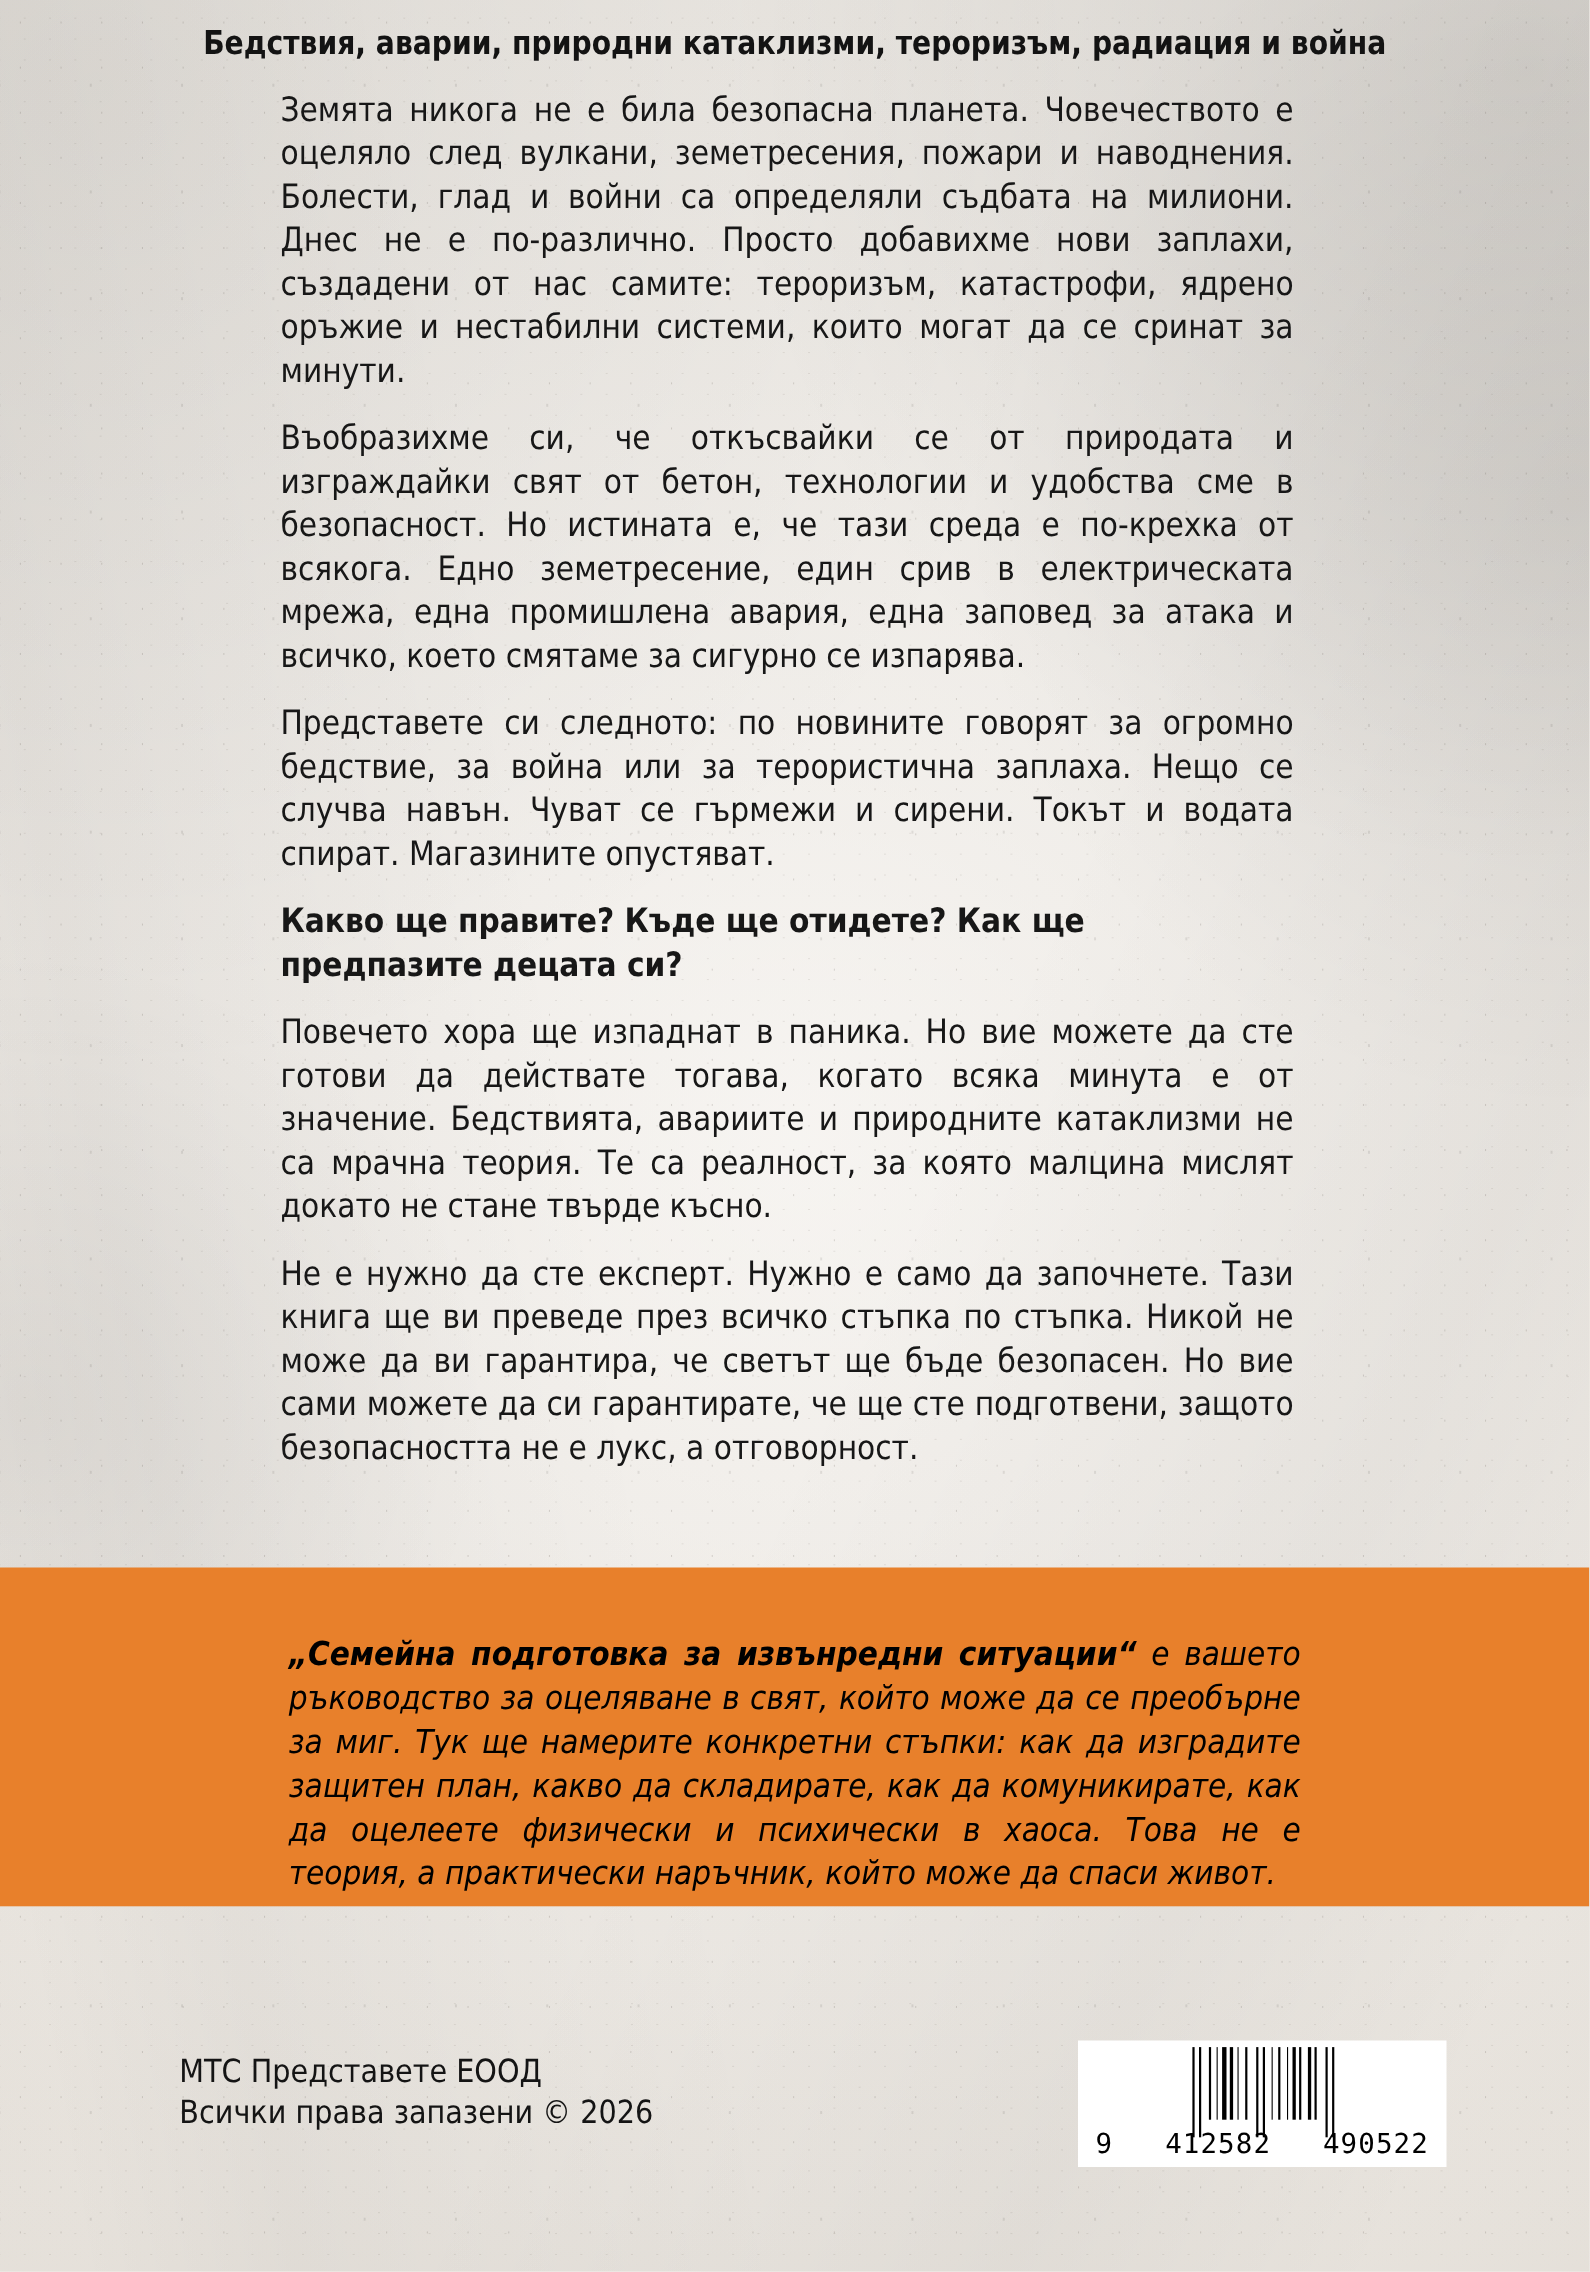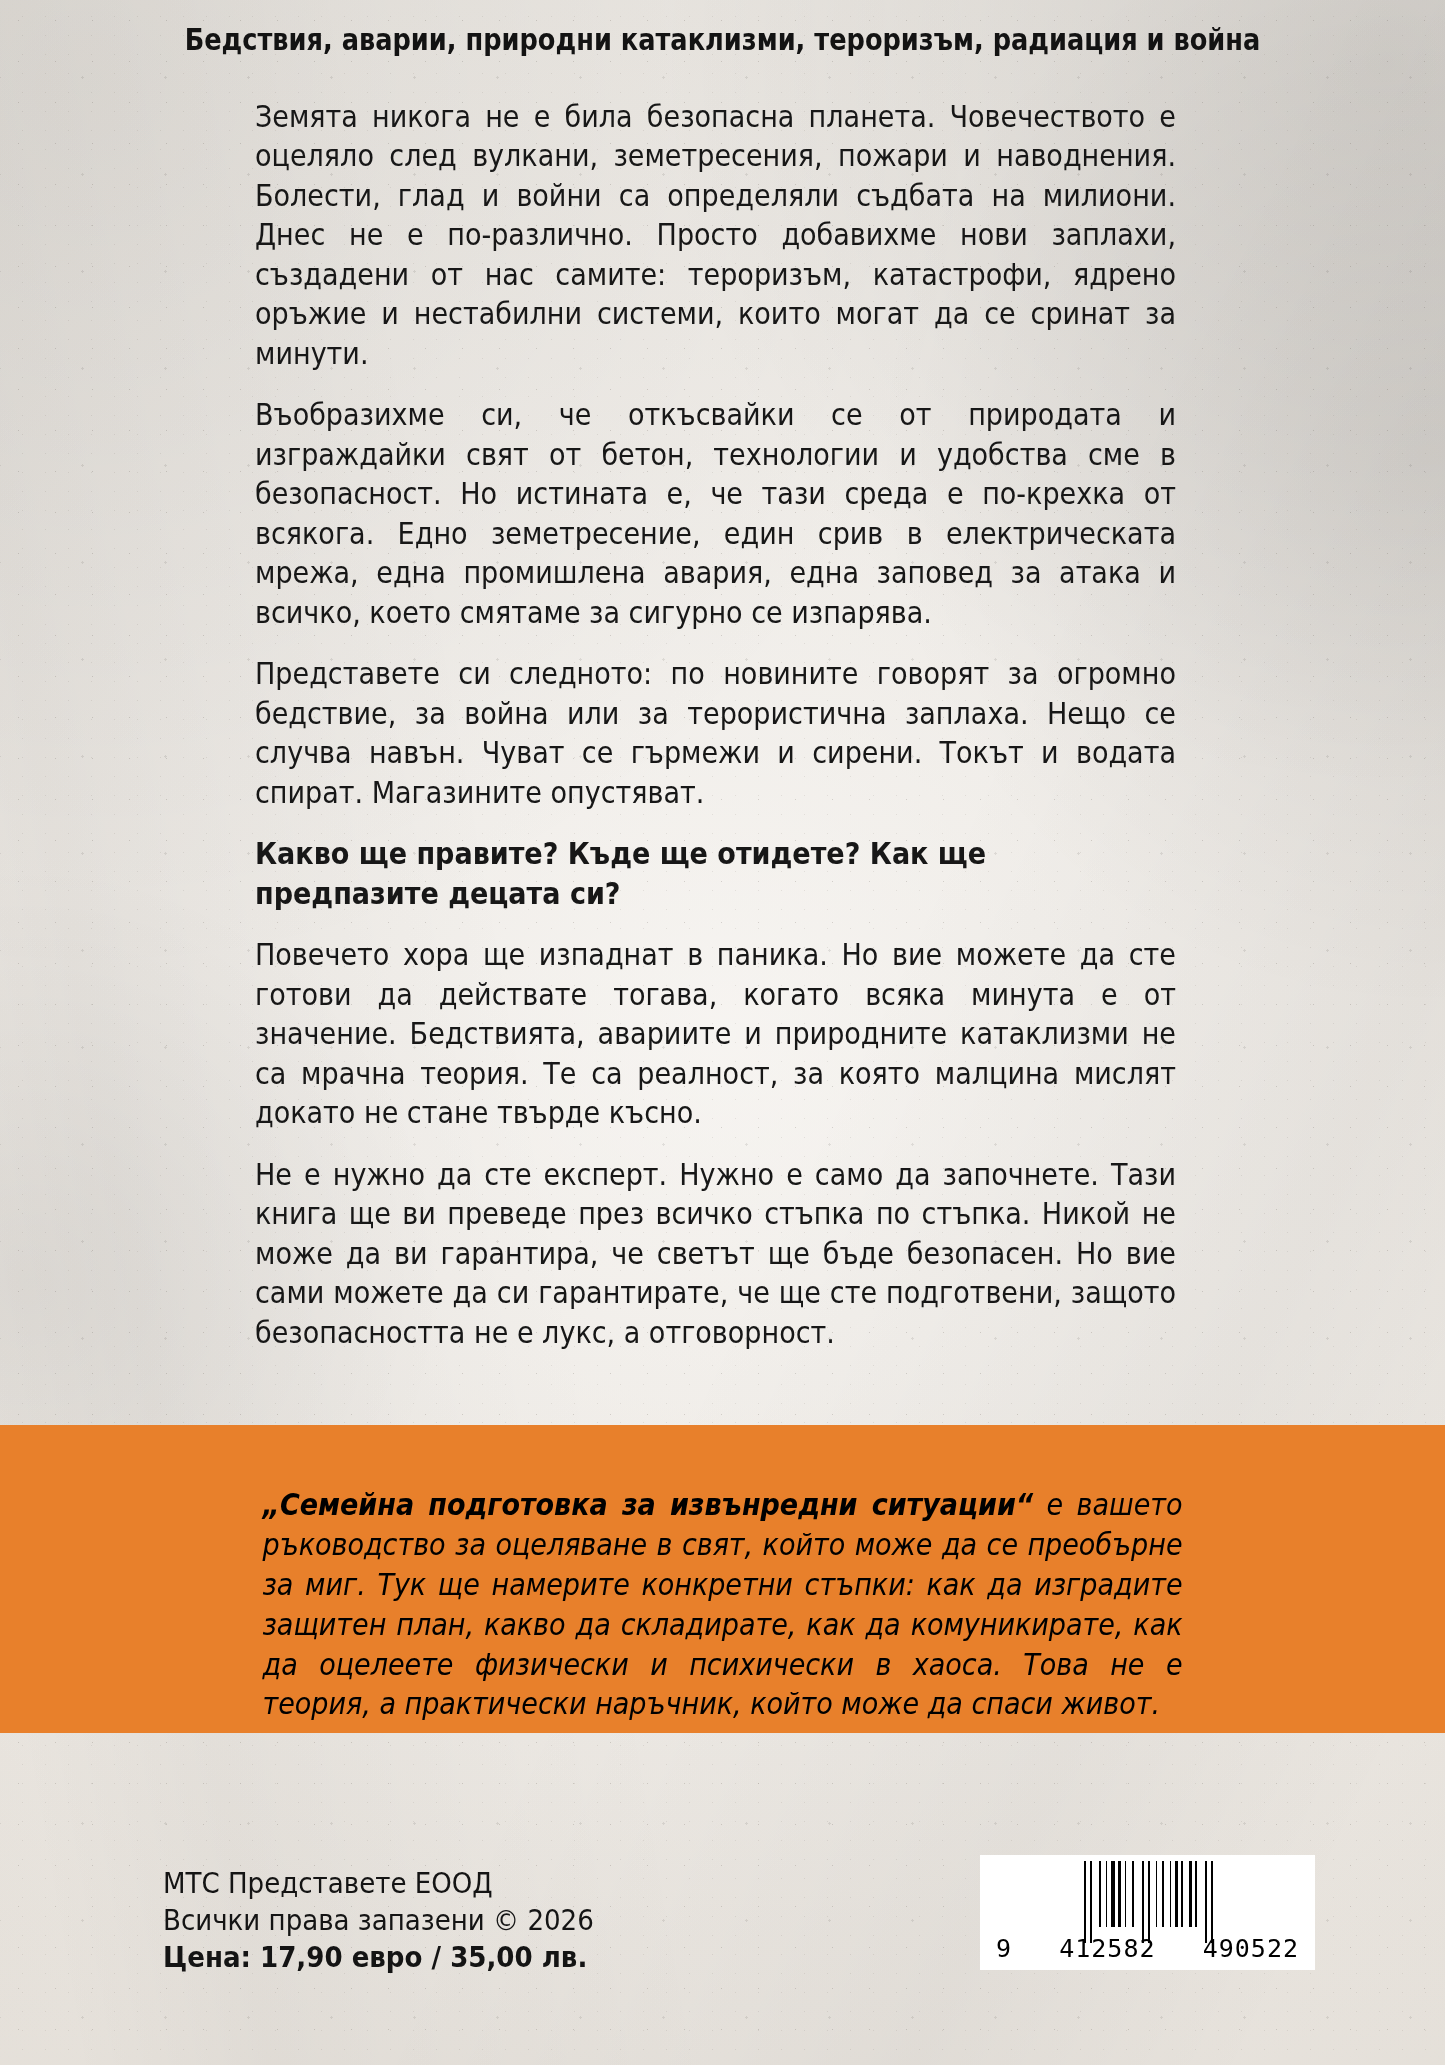--- a/index.html
+++ b/index.html
@@ -78,21 +78,21 @@
     font-family: "Liberation Sans Narrow", "DejaVu Sans Condensed", "Liberation Sans", sans-serif;
     font-weight: 700;
     font-size: 30px;
     color: #131313;
     transform: scaleX(0.95);
     white-space: nowrap;
   }
 
   
   .body-copy {
-    margin: 40px auto 0;
+    margin: 24px auto 0;
     width: 935px;
   }
   .para {
     font-family: "Liberation Sans Narrow", "DejaVu Sans Condensed", "Liberation Sans", sans-serif;
     font-size: 30.5px;
     line-height: 1.295;
     color: #171717;
     text-align: justify;
     text-justify: inter-word;
     margin: 0 0 22px 0;
@@ -210,21 +210,20 @@
     <div class="blurb-text">
       <span class="strong">„Семейна подготовка за извънредни ситуации“</span><span> е вашето ръководство за оцеляване в свят, който може да се преобърне за миг. Тук ще намерите конкретни стъпки: как да изградите защитен план, какво да складирате, как да комуникирате, как да оцелеете физически и психически в хаоса. Това не е теория, а практически наръчник, който може да спаси живот.</span>
     </div>
   </div>
 
   <div class="footer">
 
     <div class="imprint">
       <div>МТС Представете ЕООД</div>
       <div>Всички права запазени © 2026</div>
-      <div class="price">Цена: 17,90 евро / 35,00 лв.</div>
     </div>
 
     <div class="barcode-box">
       <div class="bars">
           <div class="bar tall" style="width: 2px;"></div>
           <div style="width: 2px; height: 1px;"></div>
           <div class="bar tall" style="width: 2px;"></div>
           <div style="width: 5px; height: 1px;"></div>
           <div class="bar short" style="width: 2px;"></div>
           <div style="width: 3px; height: 1px;"></div>

